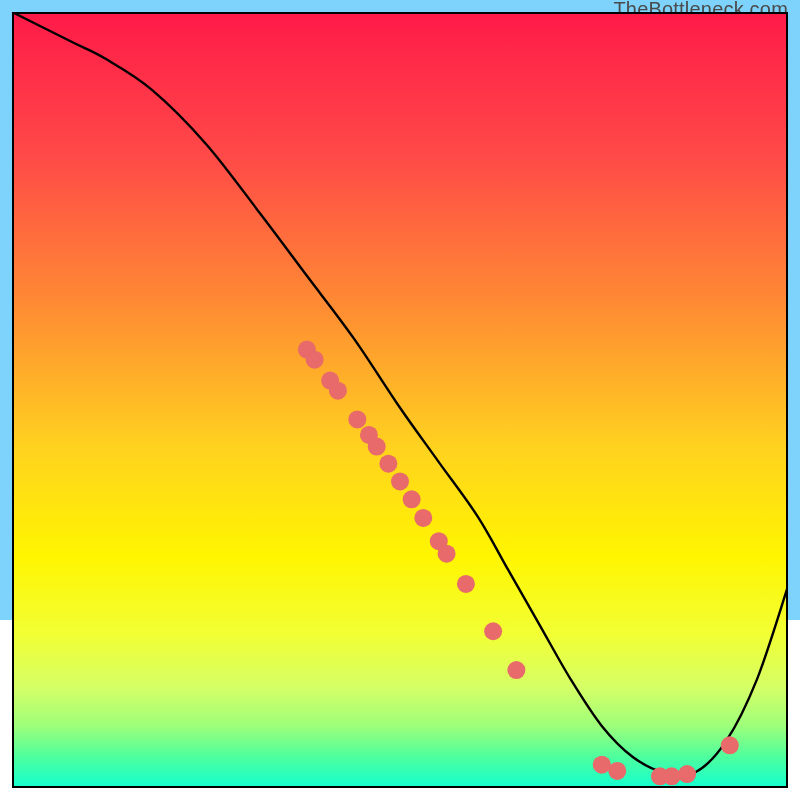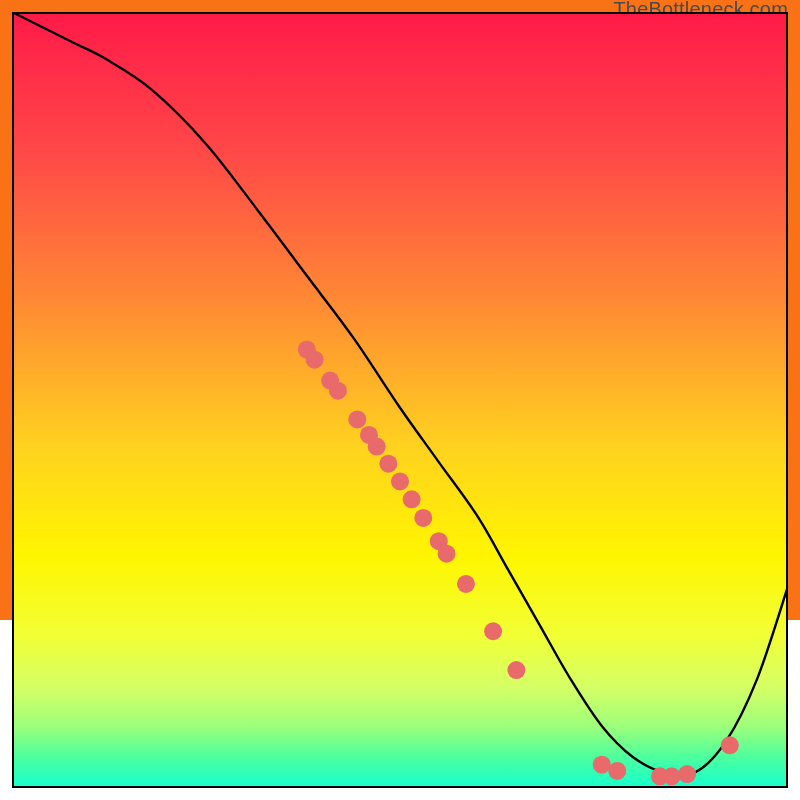--- a/index.html
+++ b/index.html
@@ -7,21 +7,21 @@
     padding: 0;
     width: 800px;
     height: 800px;
     overflow: hidden;
     font-family: Arial, Helvetica, sans-serif;
   }
   .chart-container {
     position: relative;
     width: 800px;
     height: 620px;
-    background: #f97316;
+    background: #7dd3fc;
     text-align: center;
   }
   .plot-area {
     position: absolute;
     left: 12px;
     top: 12px;
     width: 776px;
     height: 776px;
     background: linear-gradient(to bottom,
       #ff1a48 0%,

